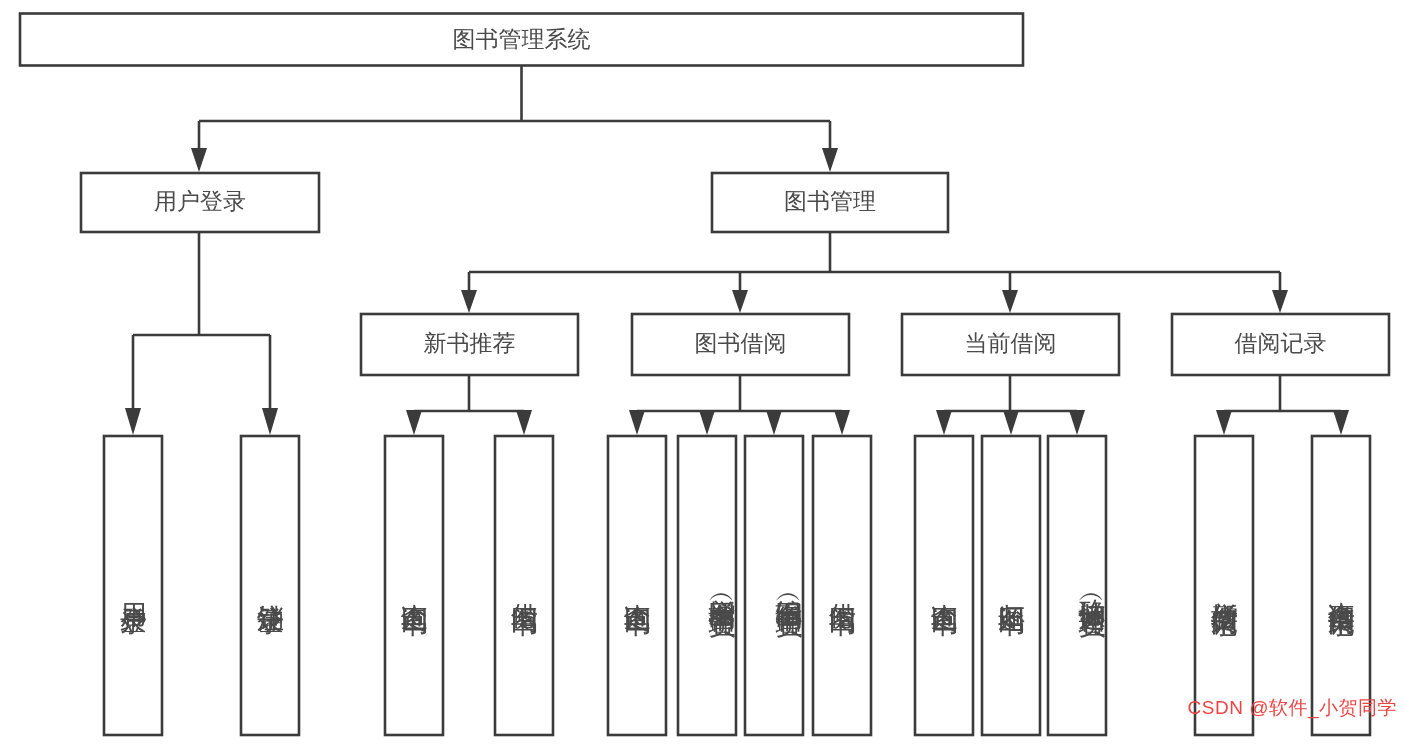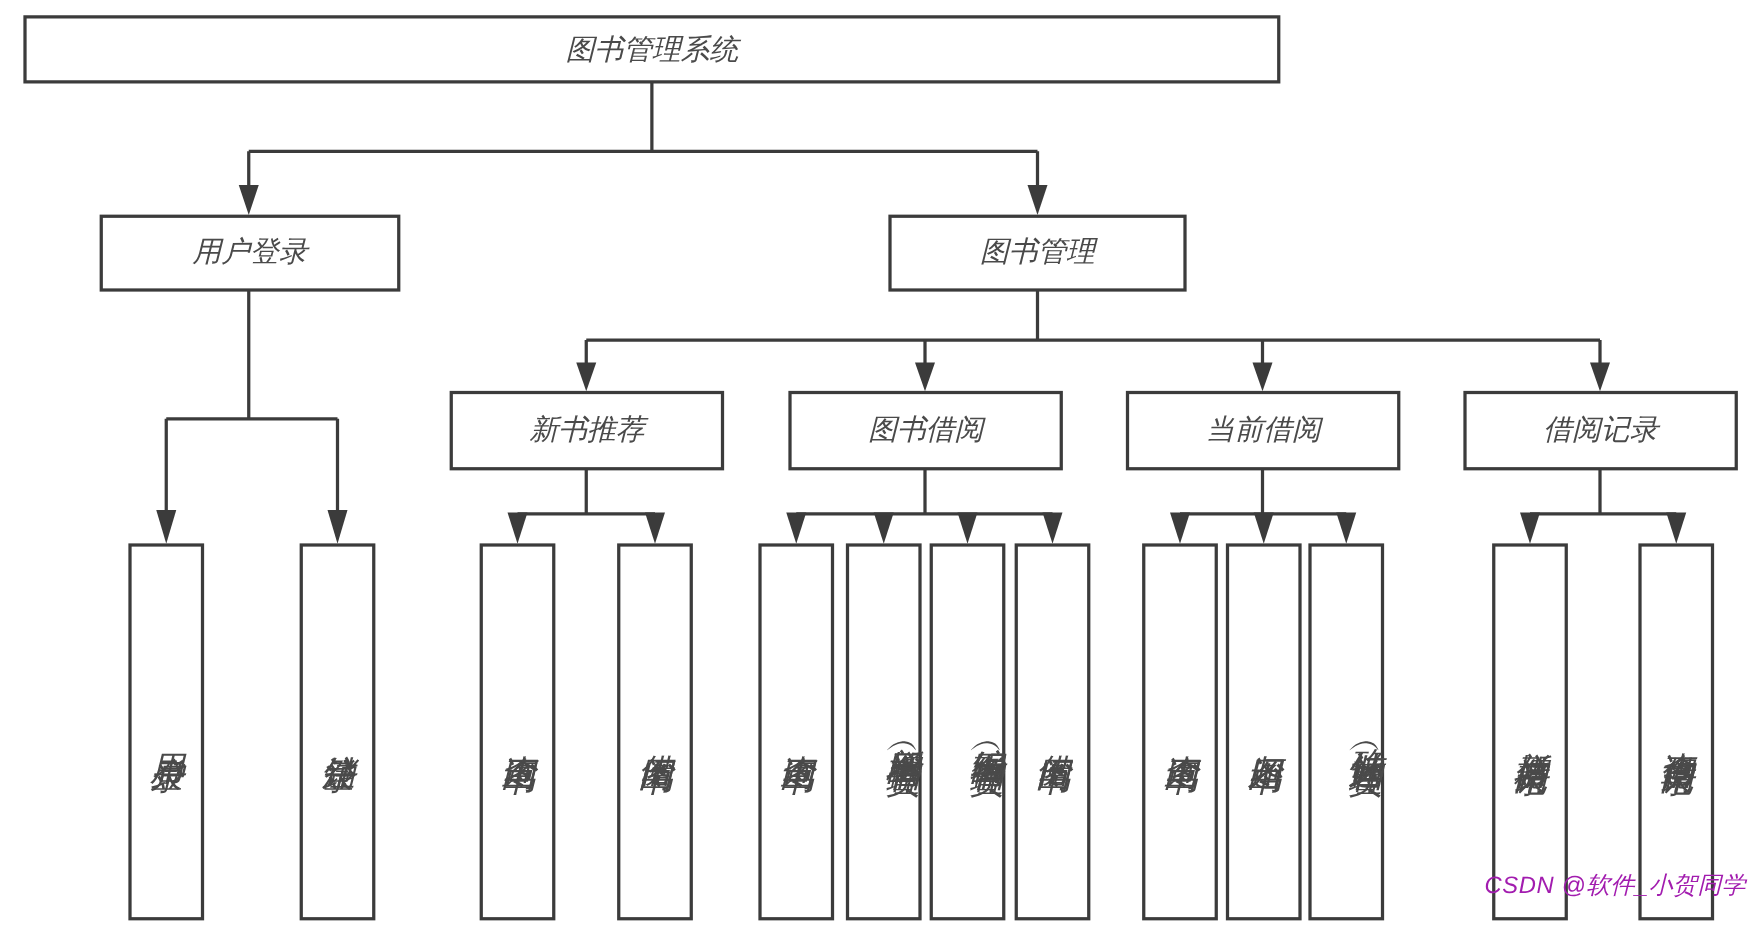--- a/index.html
+++ b/index.html
@@ -11,21 +11,20 @@
     width: 1405px;
     height: 747px;
     font-family: "Liberation Sans", "DejaVu Sans", sans-serif;
     overflow: hidden;
   }
   #diagram-root {
     position: relative;
     width: 1405px;
     height: 727px;
     background: #ffffff;
-    font-style: italic;
   }
   svg.flow {
     position: absolute;
     top: 0;
     left: 0;
     width: 1405px;
     height: 747px;
   }
   .node-box {
     fill: #ffffff;
@@ -61,21 +60,21 @@
     display: flex;
     align-items: center;
     justify-content: center;
     white-space: pre-line;
     user-select: none;
   }
   .watermark {
     position: absolute;
     right: 8px;
     bottom: 6px;
-    color: #a21caf;
+    color: #ef4444;
     font-size: 19px;
     font-family: "Liberation Sans", "DejaVu Sans", sans-serif;
     letter-spacing: 0.5px;
     white-space: nowrap;
   }
 </style>
 </head>
 <body>
 
 <div id="diagram-root">

